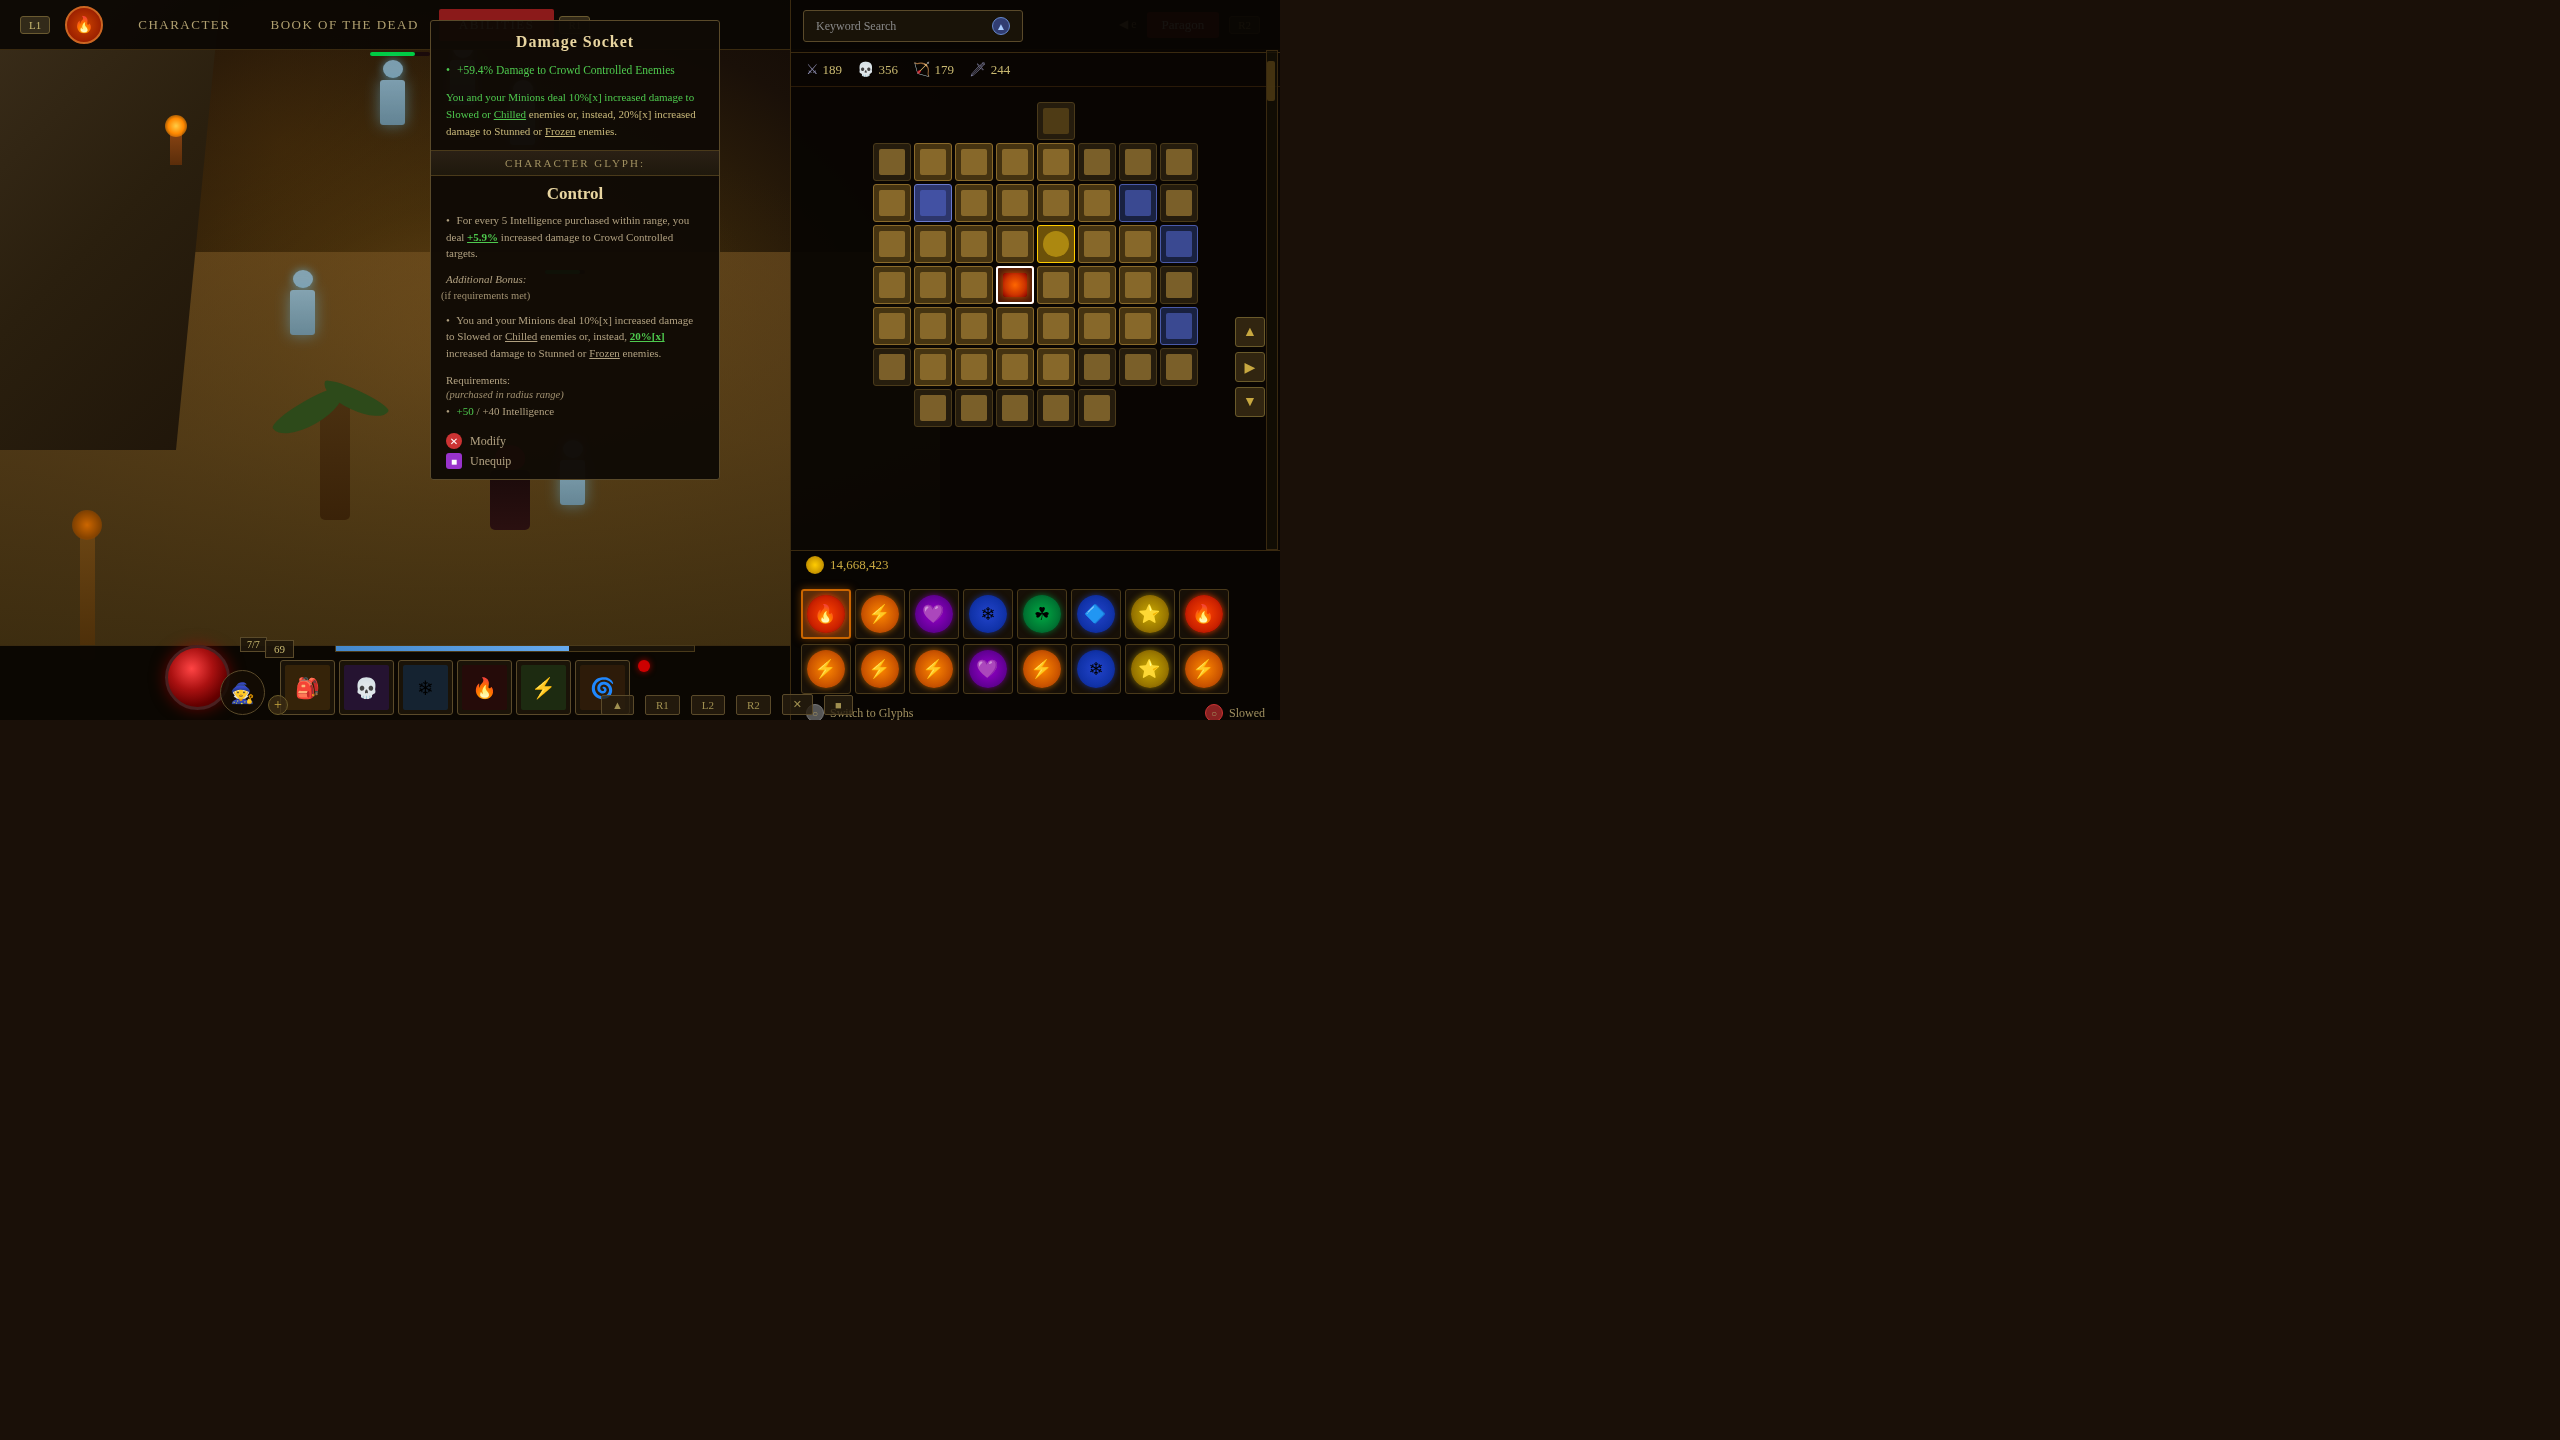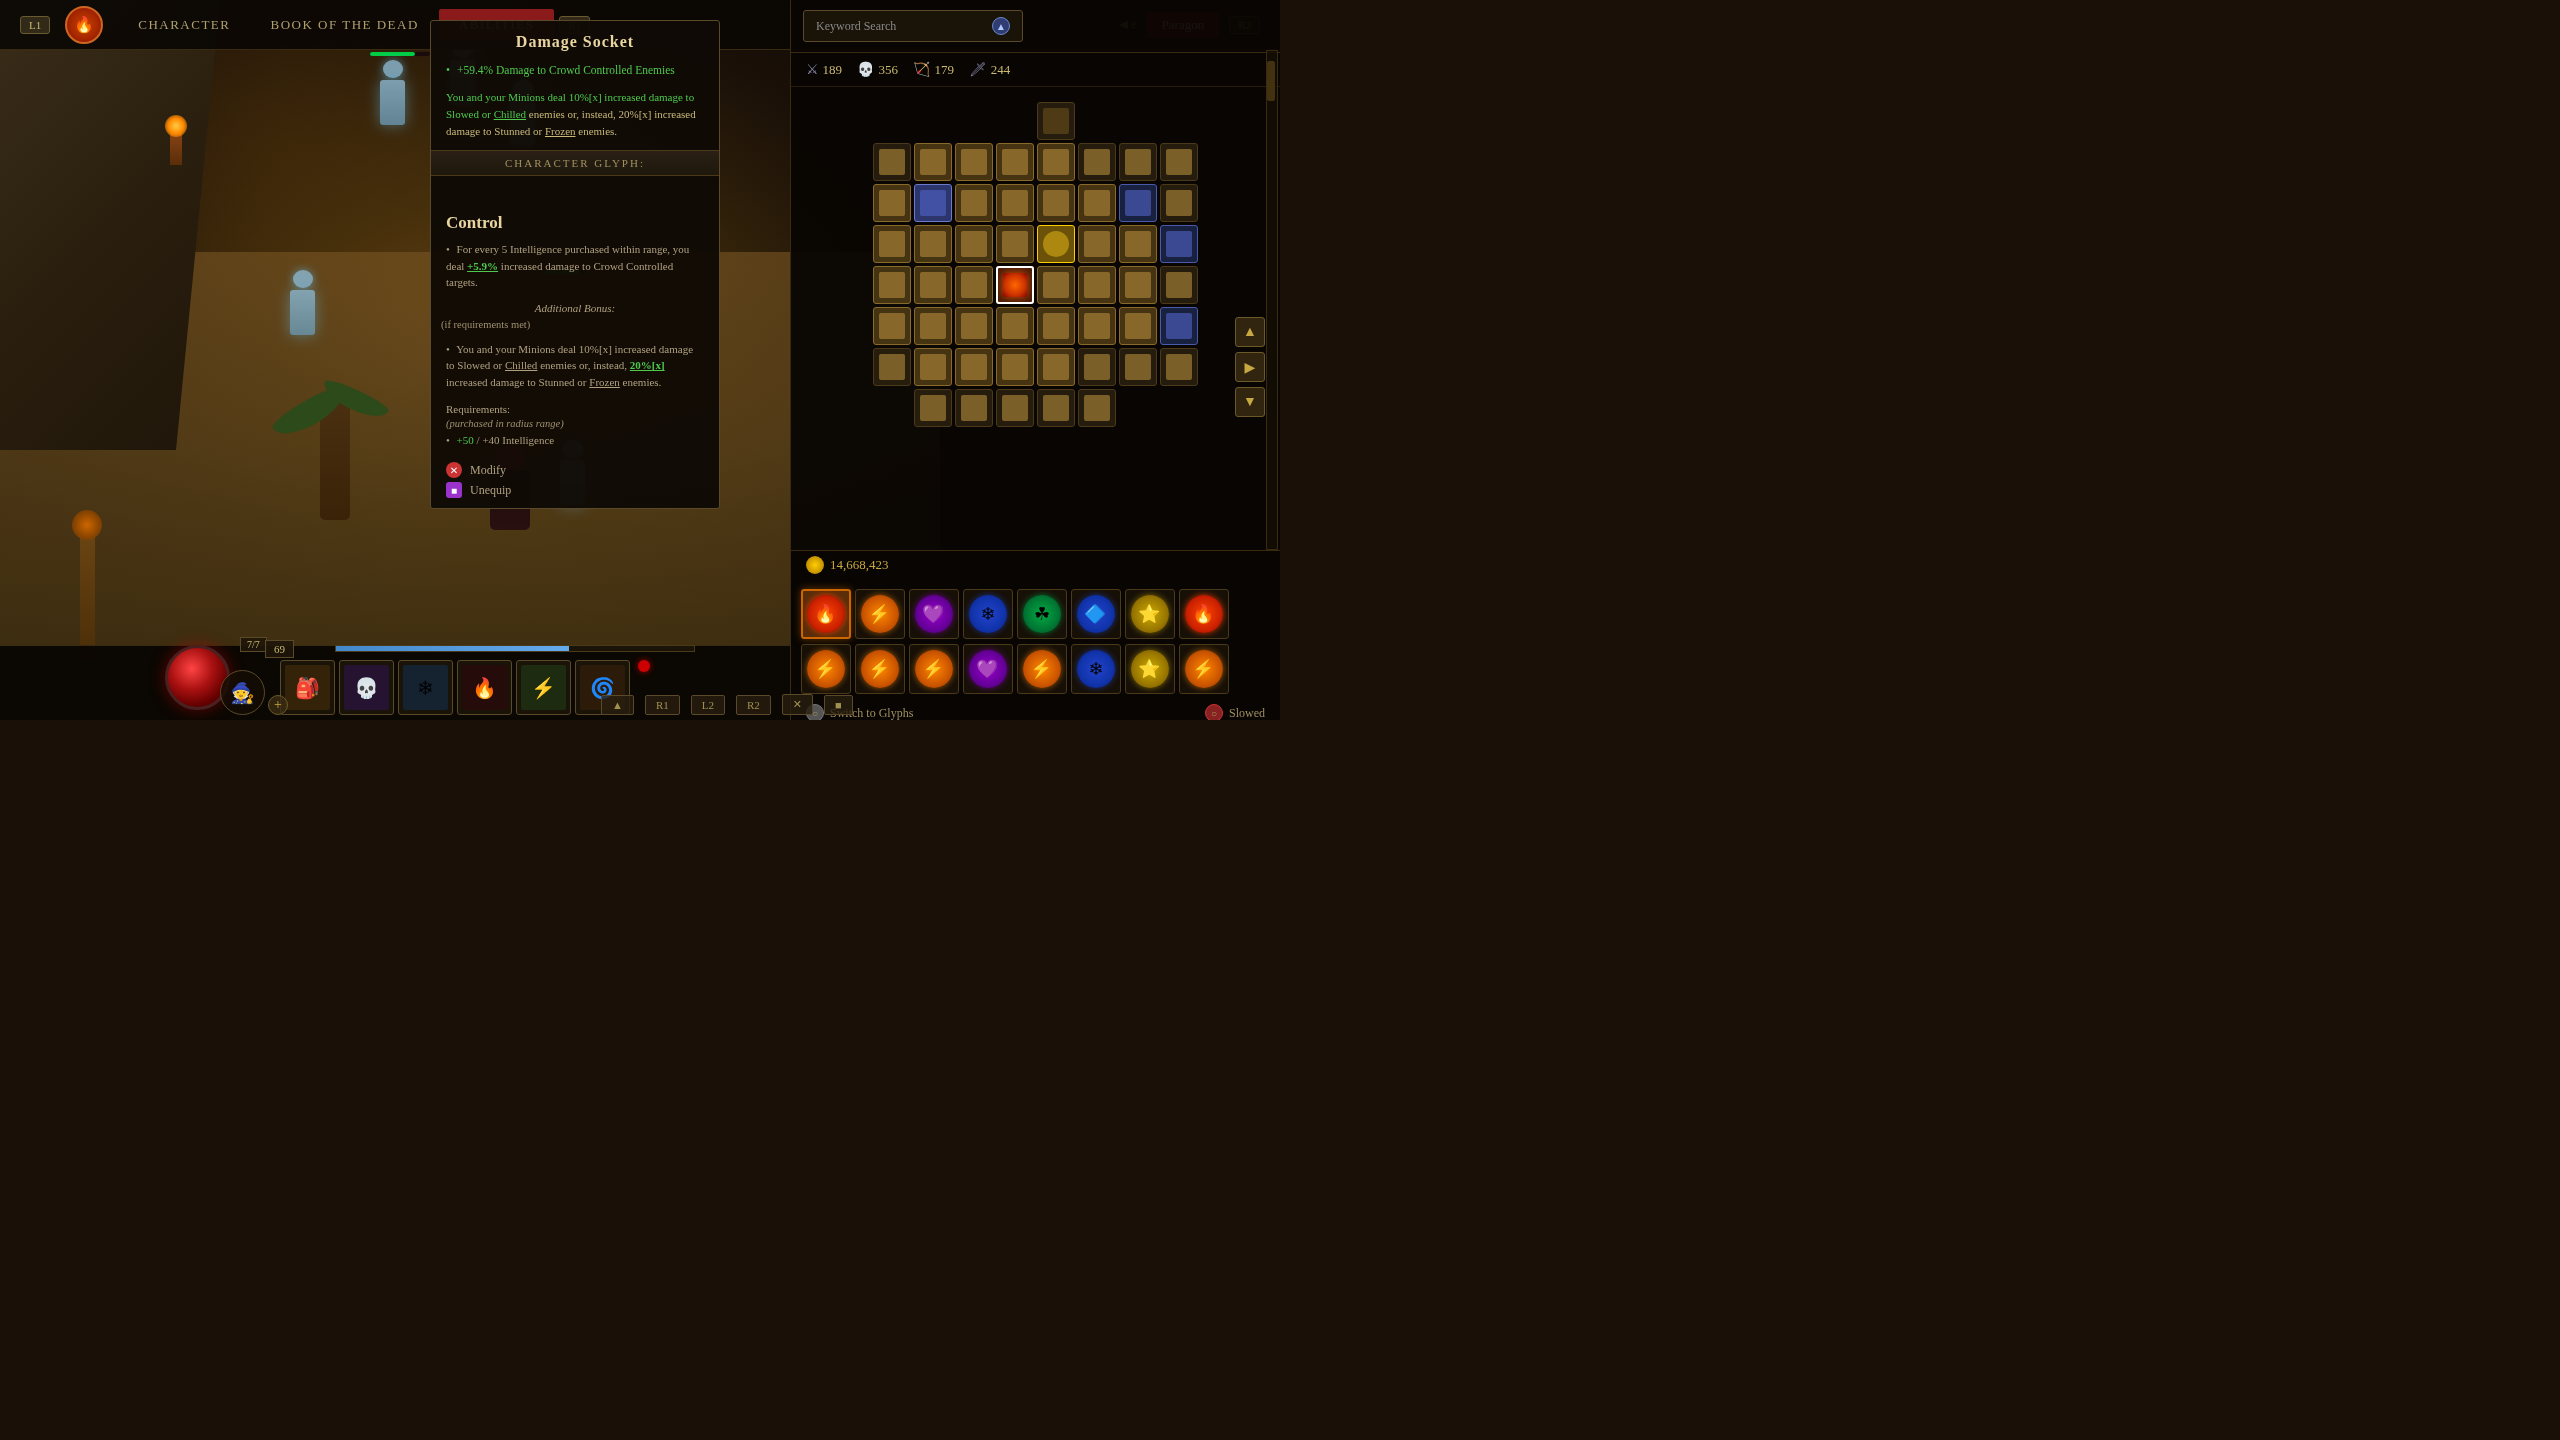--- a/index.html
+++ b/index.html
@@ -246,46 +246,44 @@
       border-top: 1px solid #4a3a1a;
       border-bottom: 1px solid #4a3a1a;
       text-align: center;
       padding: 6px 15px;
       font-size: 11px;
       color: #a09060;
       letter-spacing: 2px;
     }
 
     .glyph-name {
-      text-align: left;
+      text-align: center;
       padding: 8px 15px 5px;
       font-size: 17px;
       color: #e8d5a0;
       font-weight: bold;
-      margin-top: 29px;
     }
 
     .glyph-description {
       padding: 3px 15px 8px;
       color: #b0a080;
       font-size: 11px;
       line-height: 1.5;
     }
     .glyph-description .green-val {
       color: #4ec94e;
       font-weight: bold;
       text-decoration: underline;
     }
 
     .additional-bonus {
       padding: 3px 15px 5px;
       color: #b0a080;
       font-size: 11px;
       font-style: italic;
-      text-align: center;
     }
 
     .if-requirements {
       padding: 0 10px 8px;
       color: #a09070;
       font-size: 10.5px;
     }
 
     .requirements-header {
       padding: 5px 15px 3px;

